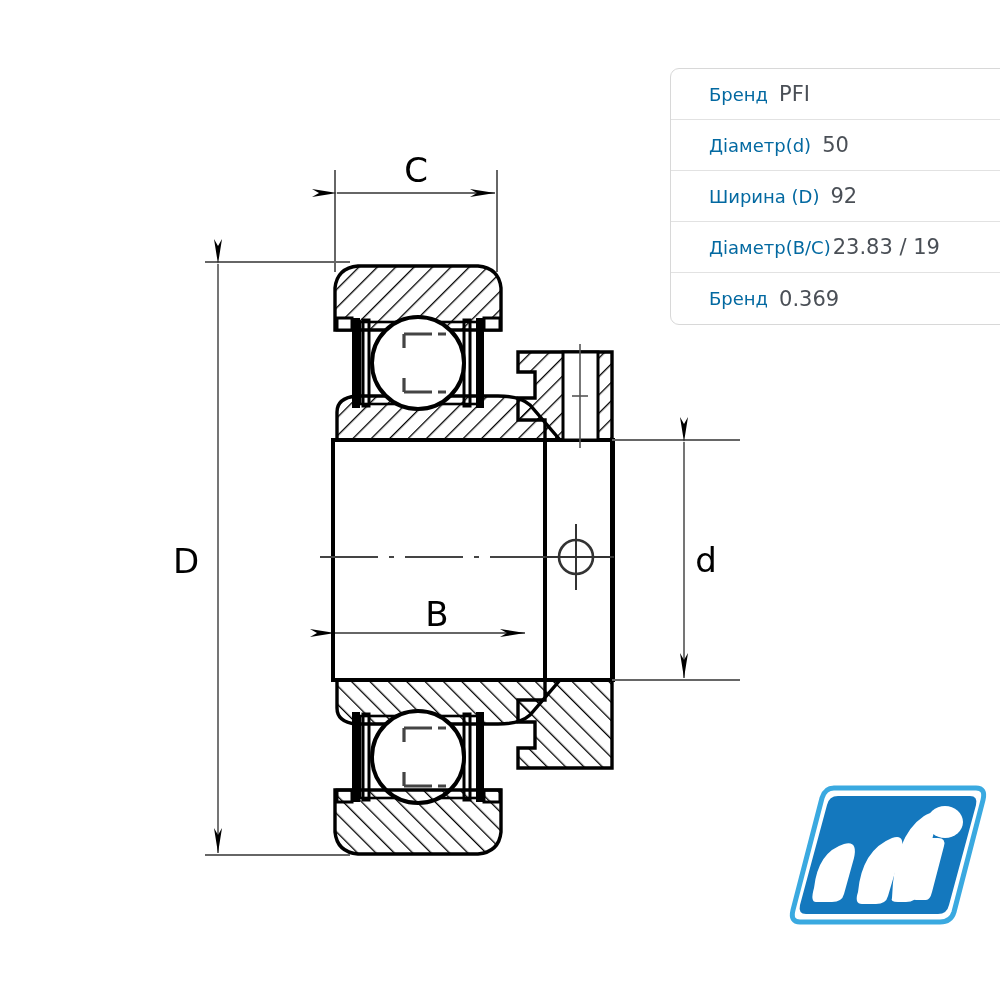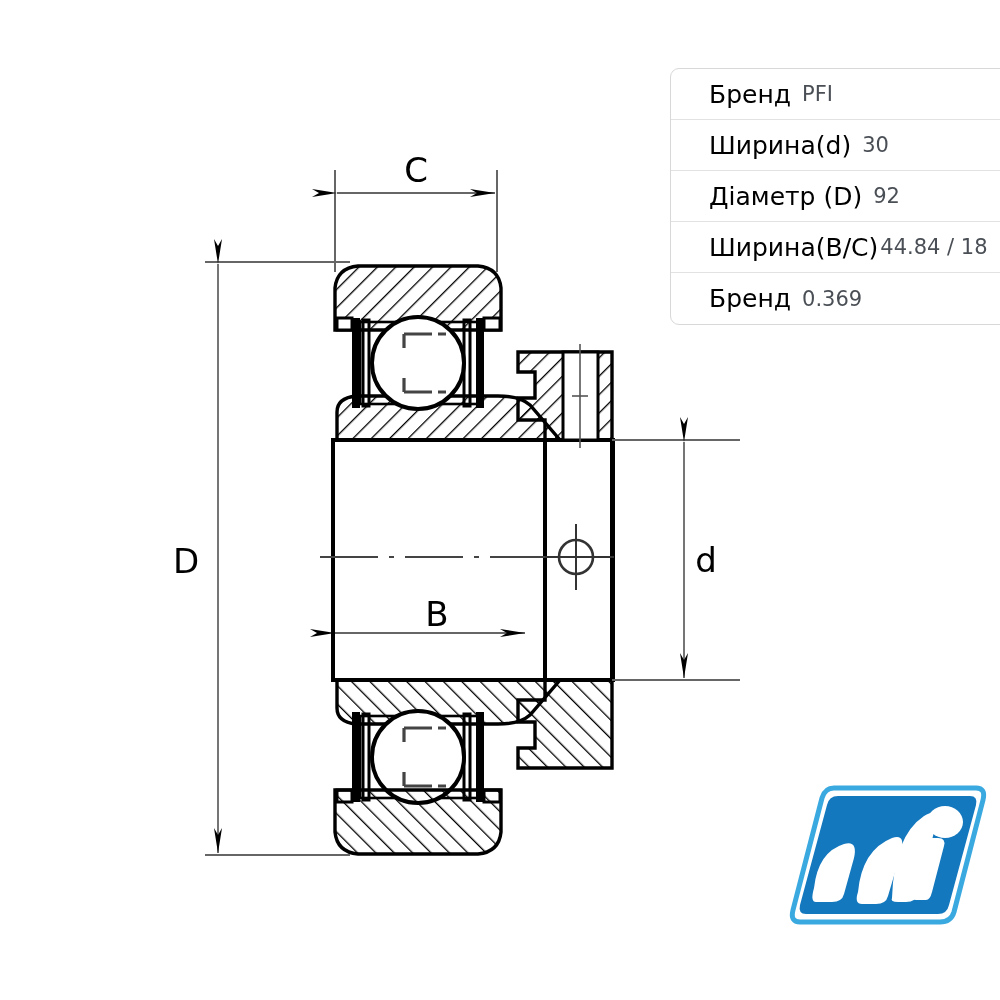--- a/index.html
+++ b/index.html
@@ -57,22 +57,22 @@
     align-items: center;
     height: 51px;
     padding-left: 38px;
     box-sizing: border-box;
     border-bottom: 1px solid #e2e2e2;
     white-space: nowrap;
   }
   .spec-row:last-child { border-bottom: none; }
   .spec-label {
     font-family: "DejaVu Sans", "Liberation Sans", sans-serif;
-    font-size: 25px;
-    color: #000000;
+    font-size: 18px;
+    color: #0369a1;
     font-weight: normal;
   }
   .spec-value {
     font-family: "DejaVu Sans", "Liberation Sans", sans-serif;
     font-size: 21px;
     color: #4a4f56;
     font-weight: normal;
     margin-left: 11px;
   }
   .spec-value.tight { margin-left: 2px; }
@@ -101,30 +101,30 @@
 
 <div id="title-block">
 </div>
 
 <div id="spec-table">
   <div class="spec-row">
     <span class="spec-label">Бренд</span>
     <span class="spec-value">PFI</span>
   </div>
   <div class="spec-row">
-    <span class="spec-label">Ширина(d)</span>
-    <span class="spec-value">30</span>
-  </div>
-  <div class="spec-row">
-    <span class="spec-label">Діаметр (D)</span>
+    <span class="spec-label">Діаметр(d)</span>
+    <span class="spec-value">50</span>
+  </div>
+  <div class="spec-row">
+    <span class="spec-label">Ширина (D)</span>
     <span class="spec-value">92</span>
   </div>
   <div class="spec-row">
-    <span class="spec-label">Ширина(B/C)</span>
-    <span class="spec-value tight">44.84 / 18</span>
+    <span class="spec-label">Діаметр(B/C)</span>
+    <span class="spec-value tight">23.83 / 19</span>
   </div>
   <div class="spec-row">
     <span class="spec-label">Бренд</span>
     <span class="spec-value">0.369</span>
   </div>
 </div>
 
 <svg id="drawing" viewBox="0 0 1000 1000">
   <defs>
 

